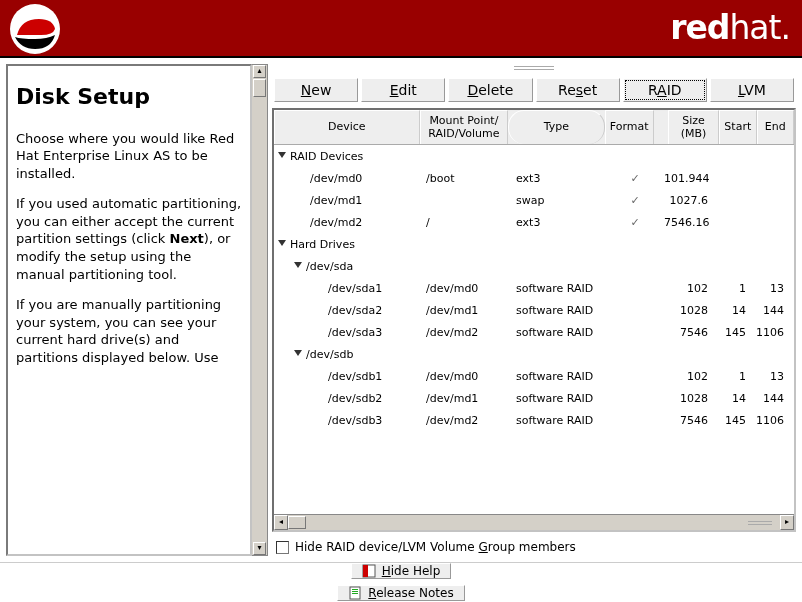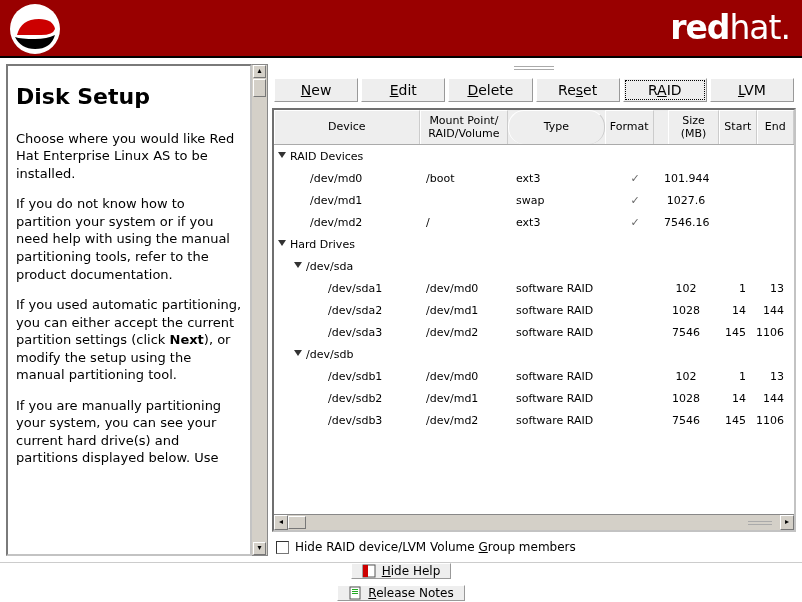--- a/index.html
+++ b/index.html
@@ -159,21 +159,21 @@
     overflow: hidden;
     font-size: 11px;
   }
   .row {
     display:flex;
     height: 22px;
     align-items:center;
   }
   .row .cell { padding: 0 4px; overflow:hidden; white-space:nowrap;}
   .cell.c-dev { display:flex; align-items:center; justify-content:flex-start;}
-  .cell.c-size{ text-align:center;}
+  .cell.c-size{ text-align:right;}
   .cell.c-start{text-align:right;}
   .cell.c-end{text-align:right;}
   .cell.c-fmt{text-align:center; color:#555;}
   .tri {
     display:inline-block;
     width:0;height:0;
     border-left:4px solid transparent;
     border-right:4px solid transparent;
     border-top:6px solid #333;
     margin-right:4px;
@@ -273,21 +273,20 @@
   <div class="redhat-text">
     <b>red</b><span>hat.</span>
   </div>
 </div>
 
 <div class="content">
   <div class="help-wrap">
     <div class="help-panel">
       <h2>Disk Setup</h2>
       <p>Choose where you would like Red Hat Enterprise Linux AS to be installed.</p>
-      <p>If you do not know how to partition your system or if you need help with using the manual partitioning tools, refer to the product documentation.</p>
       <p>
         <span>If you used automatic partitioning, you can either accept the current partition settings (click </span><b>Next</b><span>), or modify the setup using the manual partitioning tool.</span>
       </p>
       <p>If you are manually partitioning your system, you can see your current hard drive(s) and partitions displayed below. Use</p>
     </div>
     <div class="help-scroll">
       <div class="arrow up">▴</div>
       <div class="thumb"></div>
       <div class="arrow down">▾</div>
     </div>

